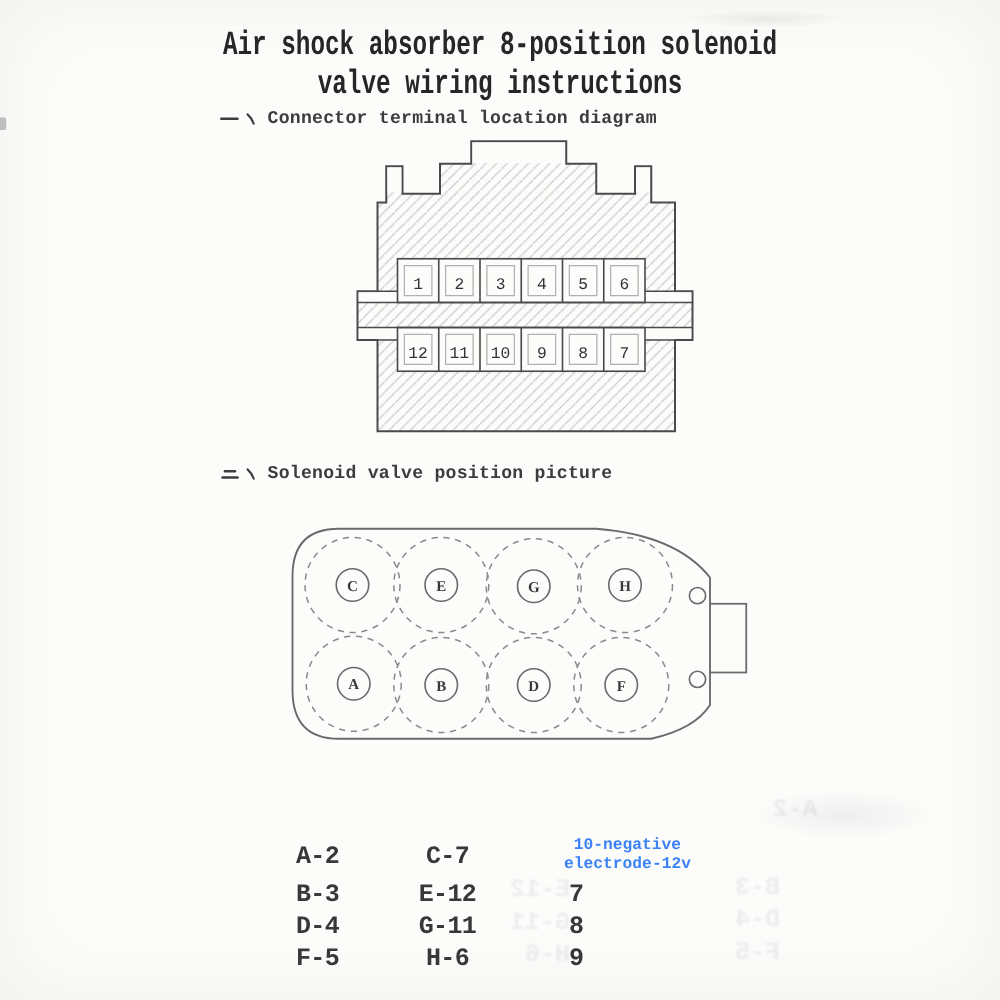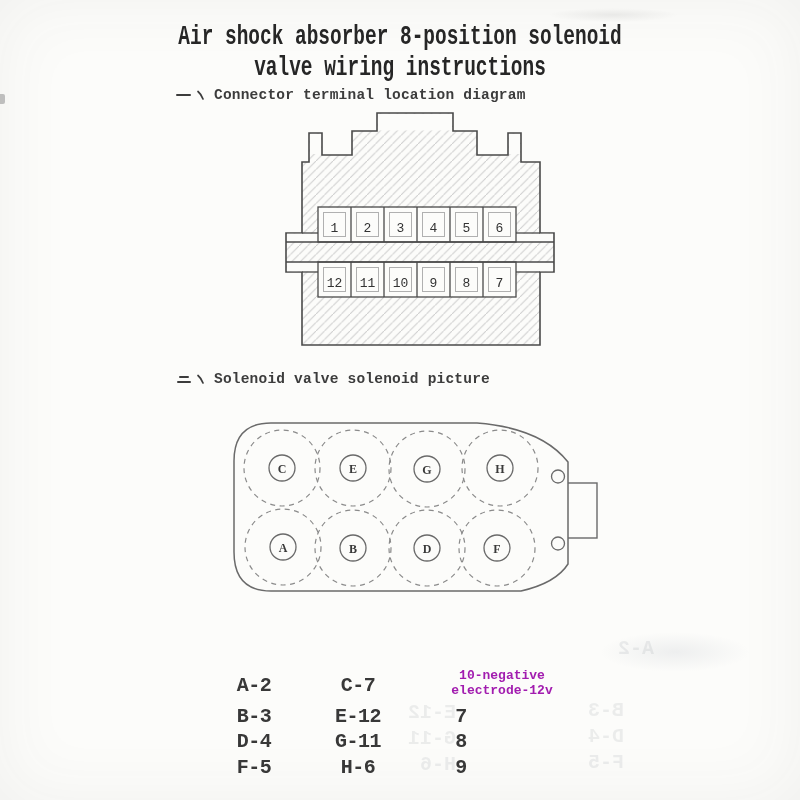--- a/index.html
+++ b/index.html
@@ -17,21 +17,21 @@
     font-size:14.5px;font-weight:bold;color:#3c3c3c;white-space:nowrap;}
   .heading-text{letter-spacing:0.2px;}
   .cjk{display:inline-flex;flex-direction:column;align-items:center;justify-content:center;gap:3px;width:17px;}
   .cjk .bar{height:2px;background:#3c3c3c;border-radius:1px;}
   .b15{width:15px;} .b14{width:14px;} .b11{width:11px;} .b10{width:10px;} .b9{width:9px;}
   .cjk-comma{display:inline-flex;align-items:flex-end;margin-left:-3px;margin-right:2px;}
   .diagram-svg{position:absolute;}
   .wiring-item{position:absolute;transform:translateX(-50%);font-size:20px;font-weight:bold;
     letter-spacing:-0.5px;color:#383838;white-space:nowrap;}
   .wiring-note{position:absolute;left:502px;top:668px;transform:translateX(-50%);
-    text-align:center;font-size:13px;line-height:15px;font-weight:bold;color:#a21caf;white-space:nowrap;}
+    text-align:center;font-size:13px;line-height:15px;font-weight:bold;color:#3b82f6;white-space:nowrap;}
   .ghost{position:absolute;opacity:0.085;color:#44505e;transform:scaleX(-1);
     font-size:20px;font-weight:bold;line-height:26px;filter:blur(0.7px);white-space:nowrap;}
   .edge-mark{position:absolute;left:0;top:94px;width:5px;height:10px;background:#8f8f8f;opacity:0.55;border-radius:0 2px 2px 0;}
   .smudge{position:absolute;pointer-events:none;border-radius:50%;}
   .smudge-1{left:548px;top:8px;width:130px;height:14px;background:radial-gradient(closest-side,rgba(120,120,120,0.12),rgba(120,120,120,0));}
   .smudge-2{left:600px;top:632px;width:150px;height:40px;background:radial-gradient(closest-side,rgba(110,120,140,0.10),rgba(110,120,140,0));}
 </style>
 </head>
 <body>
 
@@ -127,21 +127,21 @@
   <div class="heading" style="top:371px">
     <span class="cjk">
         <i class="bar b10"></i>
         <i class="bar b14"></i>
       </span>
     <span class="cjk-comma">
       <svg width="9" height="11" viewBox="0 0 9 11">
           <path d="M2,1.5 Q5.5,4.5 7,9" stroke="#3c3c3c" stroke-width="1.7" fill="none" stroke-linecap="round"></path>
         </svg>
     </span>
-    <span class="heading-text">Solenoid valve solenoid picture</span>
+    <span class="heading-text">Solenoid valve position picture</span>
   </div>
 
   <svg id="valve-svg" class="diagram-svg" style="left:225px;top:412px" width="380" height="190" viewBox="0 0 380 190">
     <rect x="341" y="71" width="31" height="55" fill="#fcfcfa" stroke="#6a6a6a" stroke-width="1.4"></rect>
     <path d="M46,11 L252,11 Q316,16 343,50 L343,152 Q331,171 296,179 L46,179 Q9,179 9,140 L9,49 Q9,11 46,11 Z" fill="#fcfcfa" stroke="#6a6a6a" stroke-width="1.5"></path>
     <circle cx="333" cy="64.5" r="6.5" fill="none" stroke="#6a6a6a" stroke-width="1.3"></circle>
     <circle cx="333" cy="131.5" r="6.5" fill="none" stroke="#6a6a6a" stroke-width="1.3"></circle>
     <g id="valve-circles">
         <circle cx="57" cy="56" r="38" fill="none" stroke="#8a8a8a" stroke-width="1.2" stroke-dasharray="5,4.5"></circle>
         <circle cx="57" cy="56" r="13" fill="none" stroke="#6a6a6a" stroke-width="1.3"></circle>

